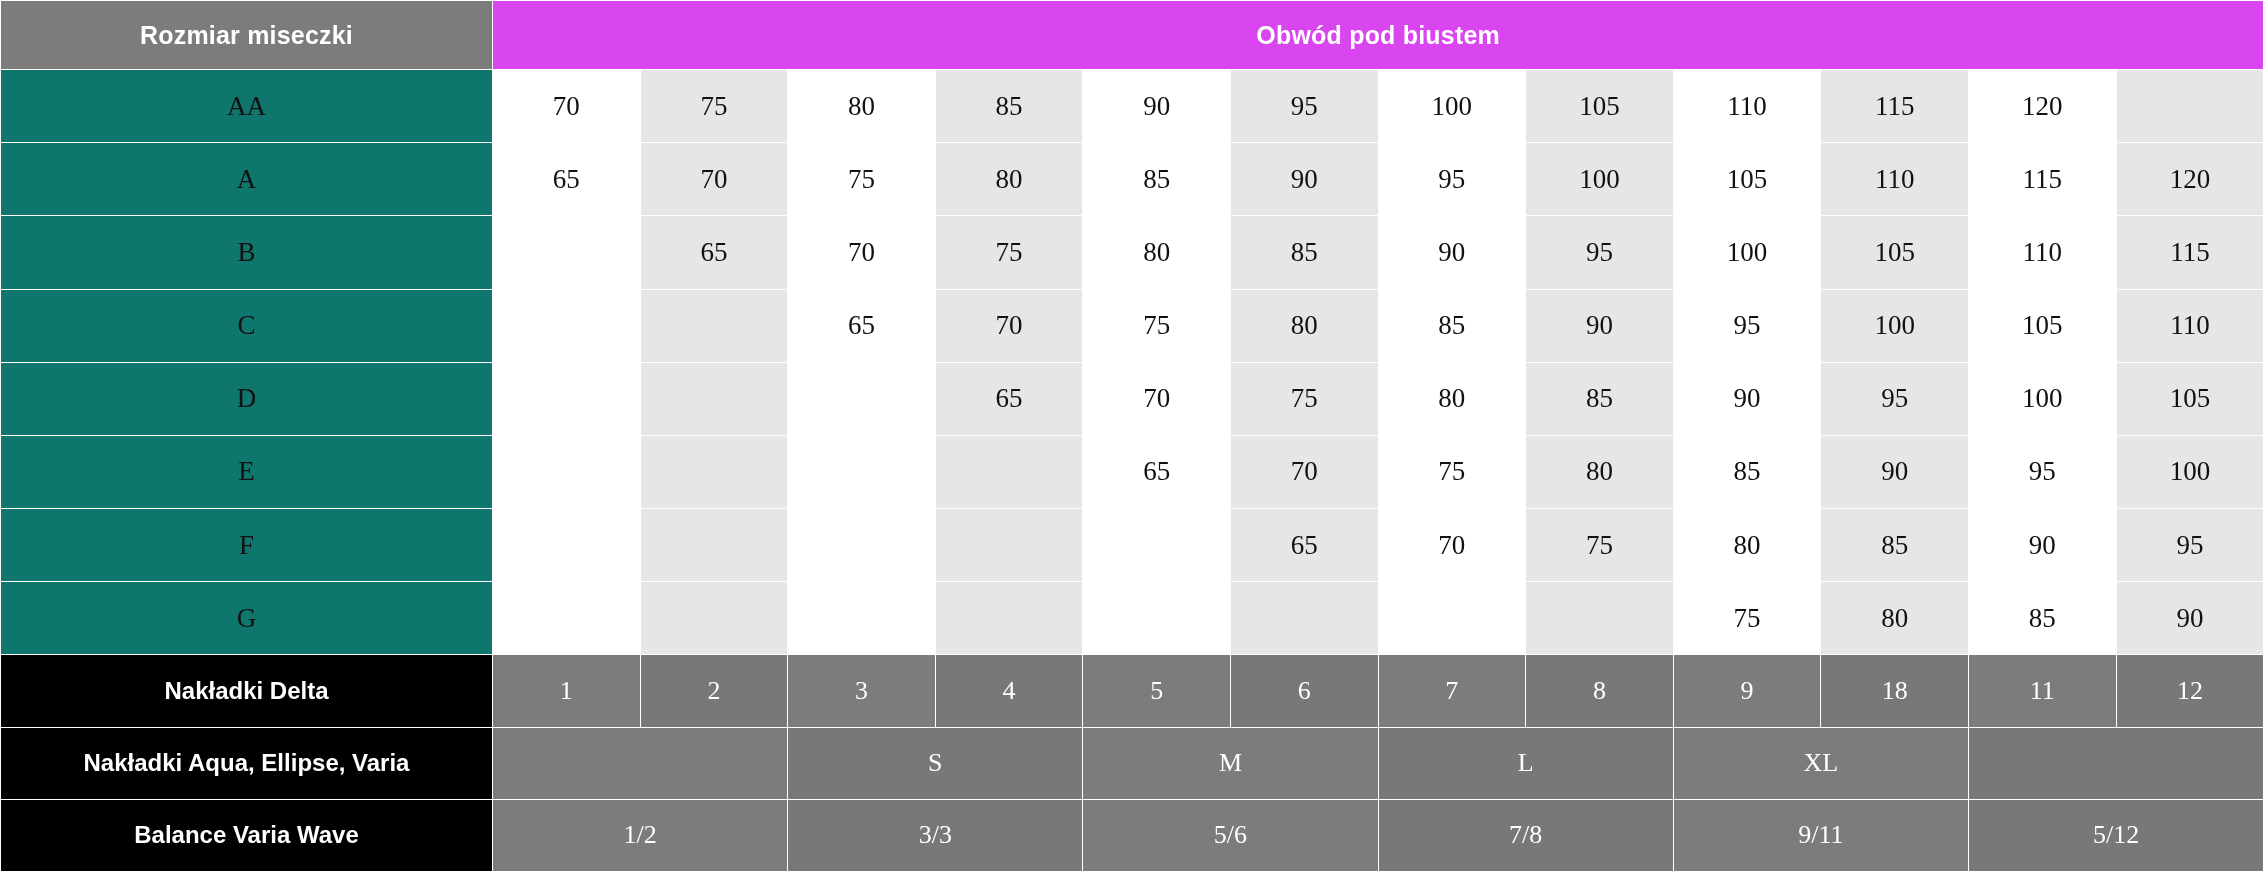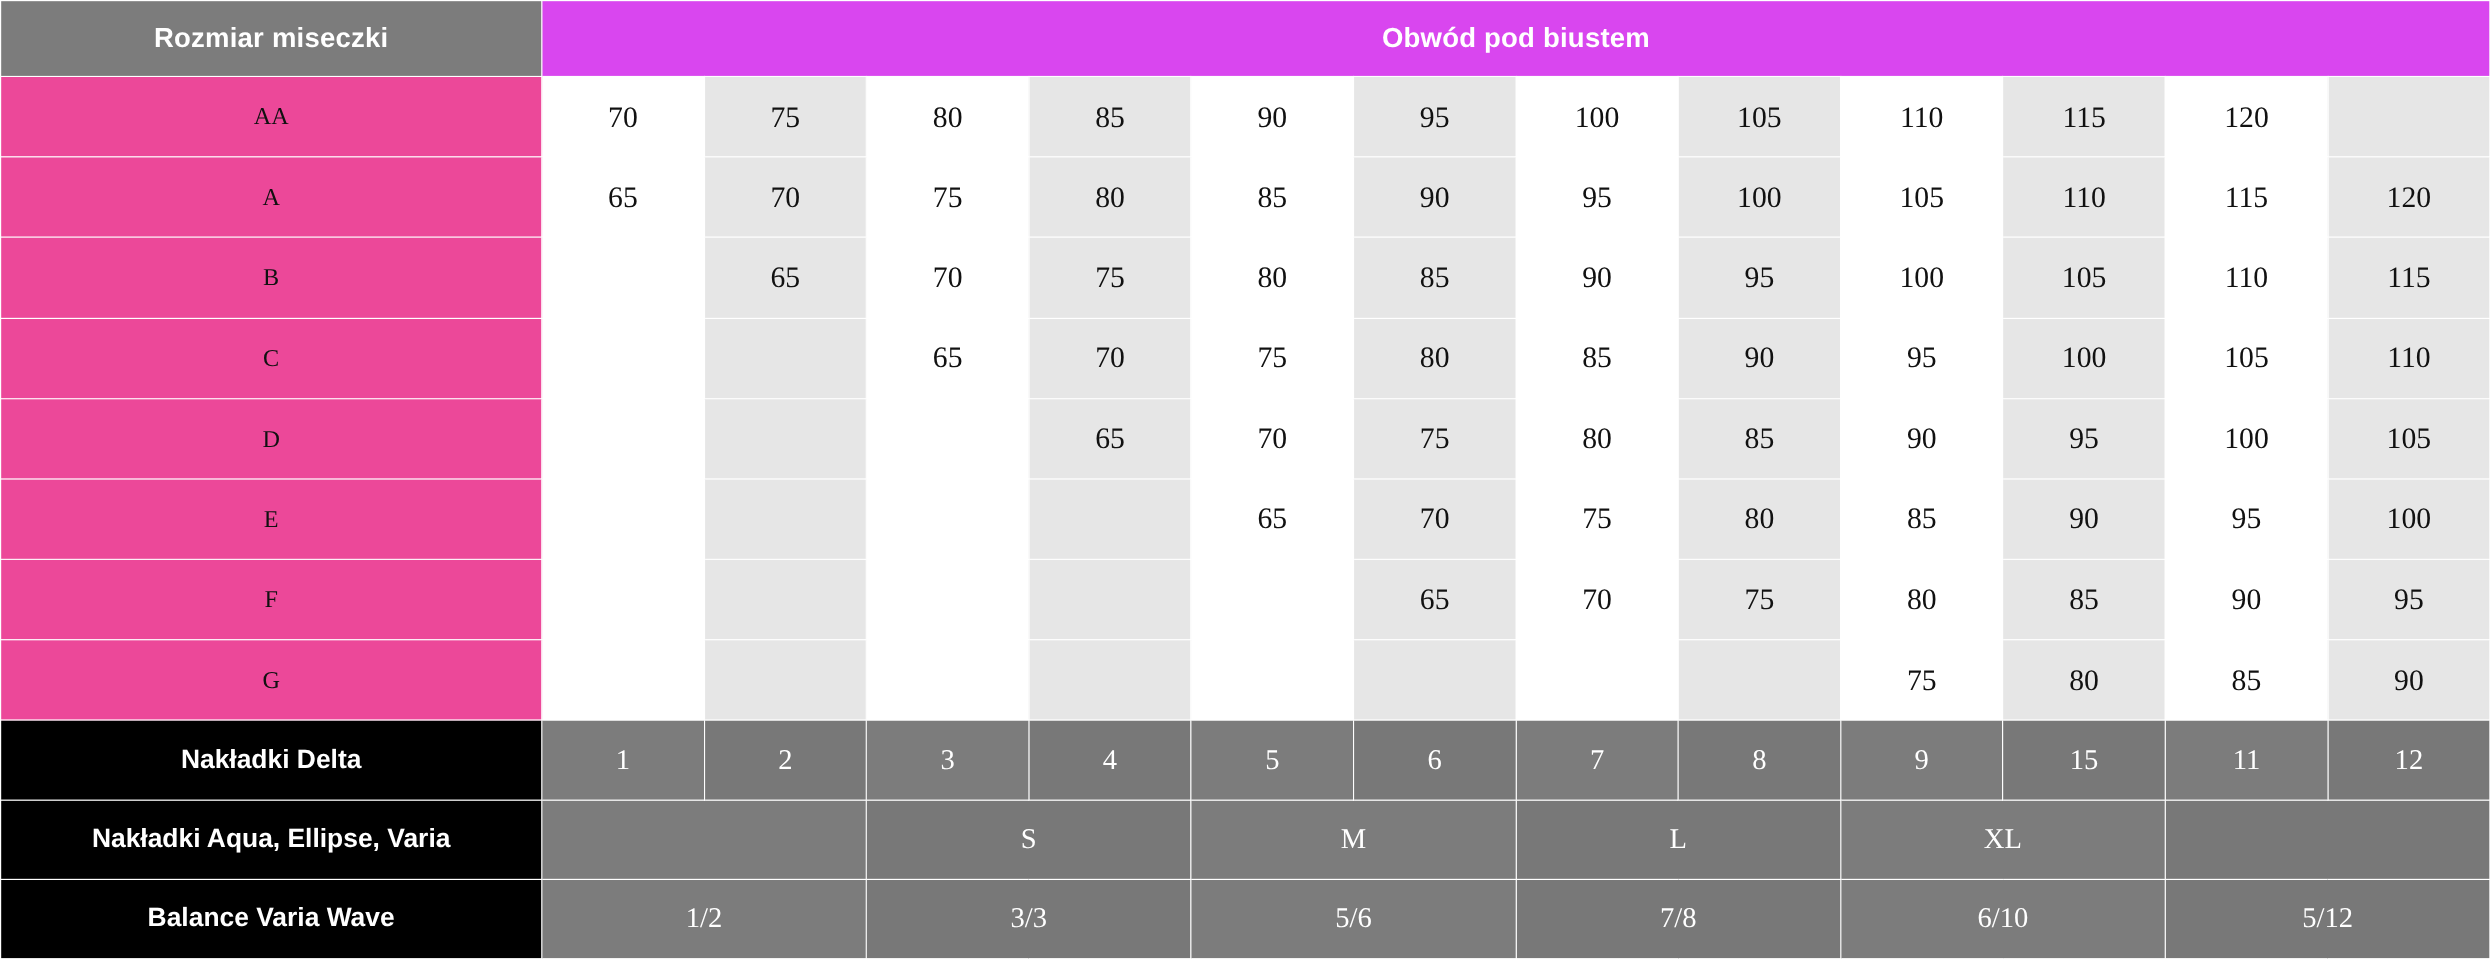--- a/index.html
+++ b/index.html
@@ -46,23 +46,23 @@
     height: 68px;
   }
   .hdr-span {
     font-family: "Liberation Sans", sans-serif;
     font-weight: bold;
     font-size: 25px;
     color: #ffffff;
     background: #d946ef;
   }
   .row-label {
-    background: #ec4899;
-    font-family: "Liberation Serif", serif;
-    font-size: 22px;
+    background: #0f766e;
+    font-family: "Liberation Serif", serif;
+    font-size: 27px;
     color: #111111;
     height: 71px;
   }
   .cell {
     font-family: "Liberation Serif", serif;
     font-size: 27px;
     color: #111111;
     height: 71px;
   }
   .cell.odd  { background: #ffffff; }
@@ -247,39 +247,39 @@
         <td class="grey-label">Nakładki Delta</td>
         <td class="grey-cell">1</td>
         <td class="grey-cell alt">2</td>
         <td class="grey-cell">3</td>
         <td class="grey-cell alt">4</td>
         <td class="grey-cell">5</td>
         <td class="grey-cell alt">6</td>
         <td class="grey-cell">7</td>
         <td class="grey-cell alt">8</td>
         <td class="grey-cell">9</td>
-        <td class="grey-cell alt">15</td>
+        <td class="grey-cell alt">18</td>
         <td class="grey-cell">11</td>
         <td class="grey-cell alt">12</td>
       </tr>
 
       <tr>
         <td class="grey-label">Nakładki Aqua, Ellipse, Varia</td>
         <td class="grey-cell" colspan="2"></td>
         <td class="grey-cell alt" colspan="2">S</td>
         <td class="grey-cell" colspan="2">M</td>
         <td class="grey-cell alt" colspan="2">L</td>
         <td class="grey-cell" colspan="2">XL</td>
         <td class="grey-cell alt" colspan="2"></td>
       </tr>
 
       <tr>
         <td class="grey-label">Balance Varia Wave</td>
         <td class="grey-cell" colspan="2">1/2</td>
         <td class="grey-cell alt" colspan="2">3/3</td>
         <td class="grey-cell" colspan="2">5/6</td>
         <td class="grey-cell alt" colspan="2">7/8</td>
-        <td class="grey-cell" colspan="2">6/10</td>
+        <td class="grey-cell" colspan="2">9/11</td>
         <td class="grey-cell alt" colspan="2">5/12</td>
       </tr>
     </tbody>
   </table>
 </div>
 
 </body></html>

